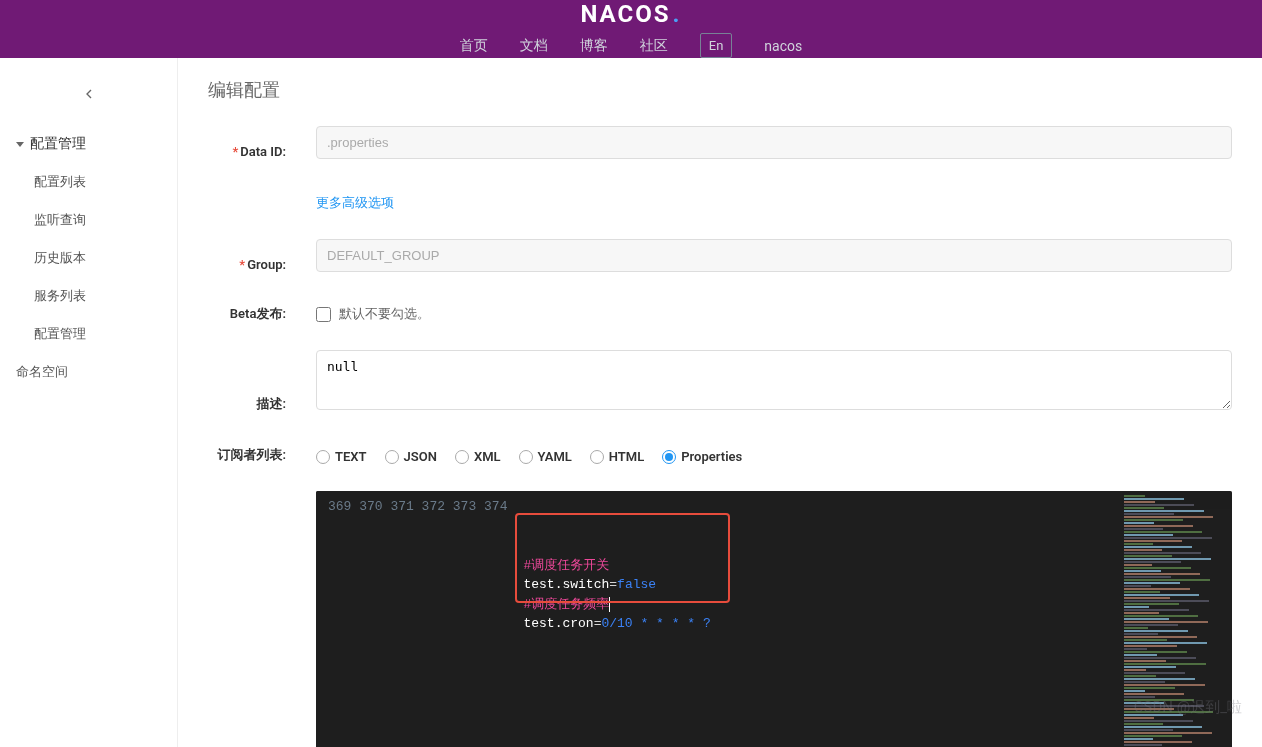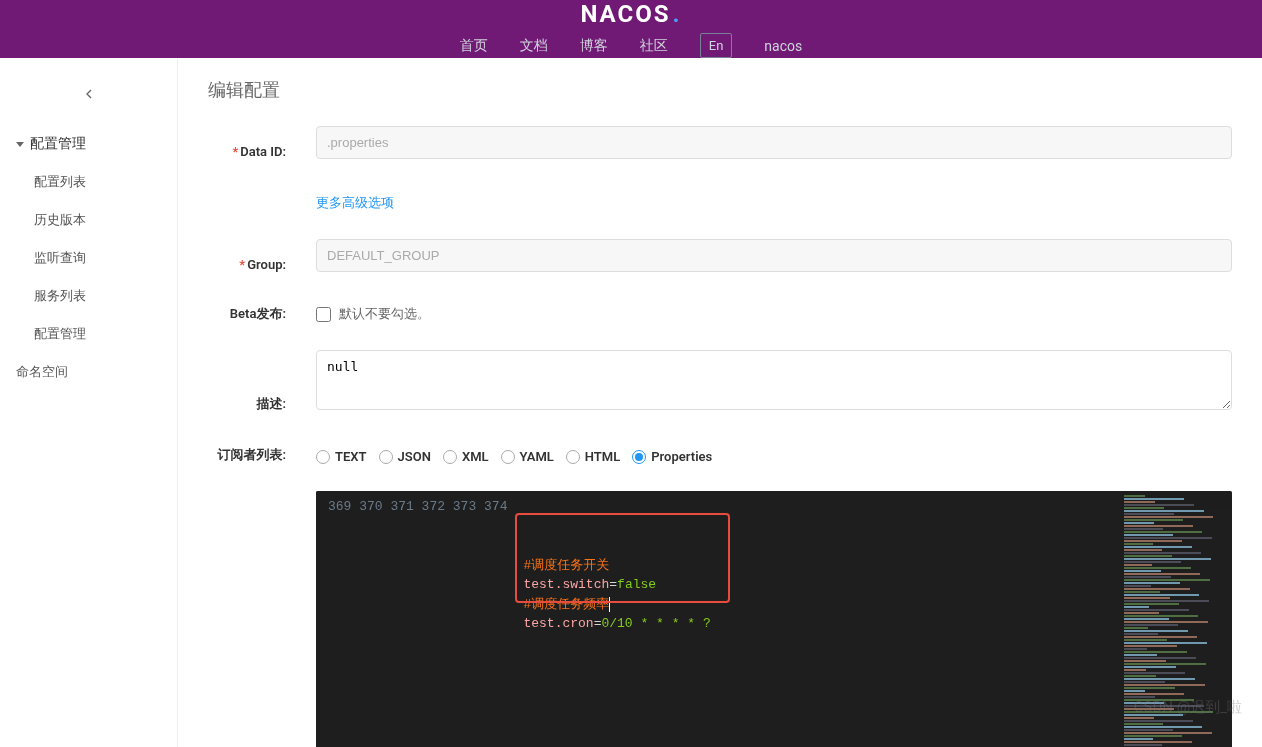--- a/index.html
+++ b/index.html
@@ -33,36 +33,36 @@
     .form-control { flex: 1; padding-left: 18px; }
     .input-text { width: 100%; border: 1px solid #ddd; border-radius: 4px; padding: 8px 10px; font-size: 13px; color: #999; background: #fff; }
     .input-text[disabled] { background: #f7f7f7; color: #aaa; }
     .textarea { width: 100%; border: 1px solid #ddd; border-radius: 4px; padding: 8px 10px; font-size: 13px; height: 60px; resize: vertical; }
     .link-more { color: #2196F3; font-size: 13px; cursor: pointer; margin-top: 8px; display: inline-block; }
     
     .checkbox-row { display: flex; align-items: center; gap: 8px; }
     .checkbox { width: 15px; height: 15px; }
     .checkbox-label { font-size: 13px; color: #666; }
     
-    .radio-group { display: flex; align-items: center; gap: 12px; font-weight: 600; }
+    .radio-group { display: flex; align-items: center; gap: 18px; font-weight: 600; }
     .radio-item { display: flex; align-items: center; gap: 5px; cursor: pointer; font-size: 13px; color: #333; }
     .radio { width: 14px; height: 14px; border: 1px solid #aaa; border-radius: 50%; display: inline-flex; align-items: center; justify-content: center; }
     .radio.checked { border-color: #2196F3; }
     .radio.checked::after { content: ''; width: 8px; height: 8px; background: #2196F3; border-radius: 50%; }
     
     .help-icon { display: inline-flex; width: 16px; height: 16px; border: 1.5px solid #4caf50; color: #4caf50; border-radius: 50%; font-size: 11px; align-items: center; justify-content: center; margin-left: 2px; font-weight: bold; vertical-align: middle; }
     
     .editor-wrap { position: relative; background: #1e1e1e; border-radius: 2px; height: 300px; display: flex; font-family: "Courier New", Consolas, monospace; font-size: 13px; overflow: hidden; }
     .gutter { background: #1e1e1e; color: #6a7a89; padding: 6px 8px 6px 12px; text-align: right; user-select: none; line-height: 1.5; }
     .code-area { flex: 1; padding: 6px 8px; color: #d4d4d4; line-height: 1.5; position: relative; white-space: pre; }
     .highlight-box { position: absolute; border: 2px solid #e74c3c; border-radius: 4px; left: 0; top: 22px; width: 215px; height: 90px; pointer-events: none; }
-    .tok-comment { color: #f97316; }
-    .tok-key { color: #fca5a5; }
+    .tok-comment { color: #ec4899; }
+    .tok-key { color: #ffffff; }
     .tok-eq { color: #d4d4d4; }
-    .tok-val { color: #84cc16; }
+    .tok-val { color: #3b82f6; }
     .cursor { border-right: 1px solid #fff; }
     .minimap { width: 110px; background: #1e1e1e; opacity: 0.65; padding: 4px 2px; overflow: hidden; }
     .minimap-line { height: 2px; margin-bottom: 1px; }
     .mm-c { background: #6a9955; }
     .mm-k { background: #9cdcfe; }
     .mm-v { background: #ce9178; }
     .mm-m { background: #667; }
     
     .watermark { position: fixed; right: 20px; bottom: 30px; color: rgba(120,120,130,0.35); font-size: 15px; pointer-events: none; }
   </style>
@@ -91,22 +91,22 @@
       <svg viewBox="0 0 24 24">
           <path d="M15 6l-6 6 6 6" stroke="#666" stroke-width="2" fill="none"></path>
         </svg>
     </div>
     <div class="menu-group">
       <div class="menu-group-title">
         <span class="caret"></span>
         <span>配置管理</span>
       </div>
       <div class="menu-item">配置列表</div>
+      <div class="menu-item">监听查询</div>
       <div class="menu-item">历史版本</div>
-      <div class="menu-item">监听查询</div>
     </div>
     <div class="menu-group">
       <div class="menu-item">服务列表</div>
       <div class="menu-item">配置管理</div>
     </div>
     <div class="menu-item standalone">命名空间</div>
   </div>
 
   <div class="content">
     <h2 class="page-title">编辑配置</h2>

